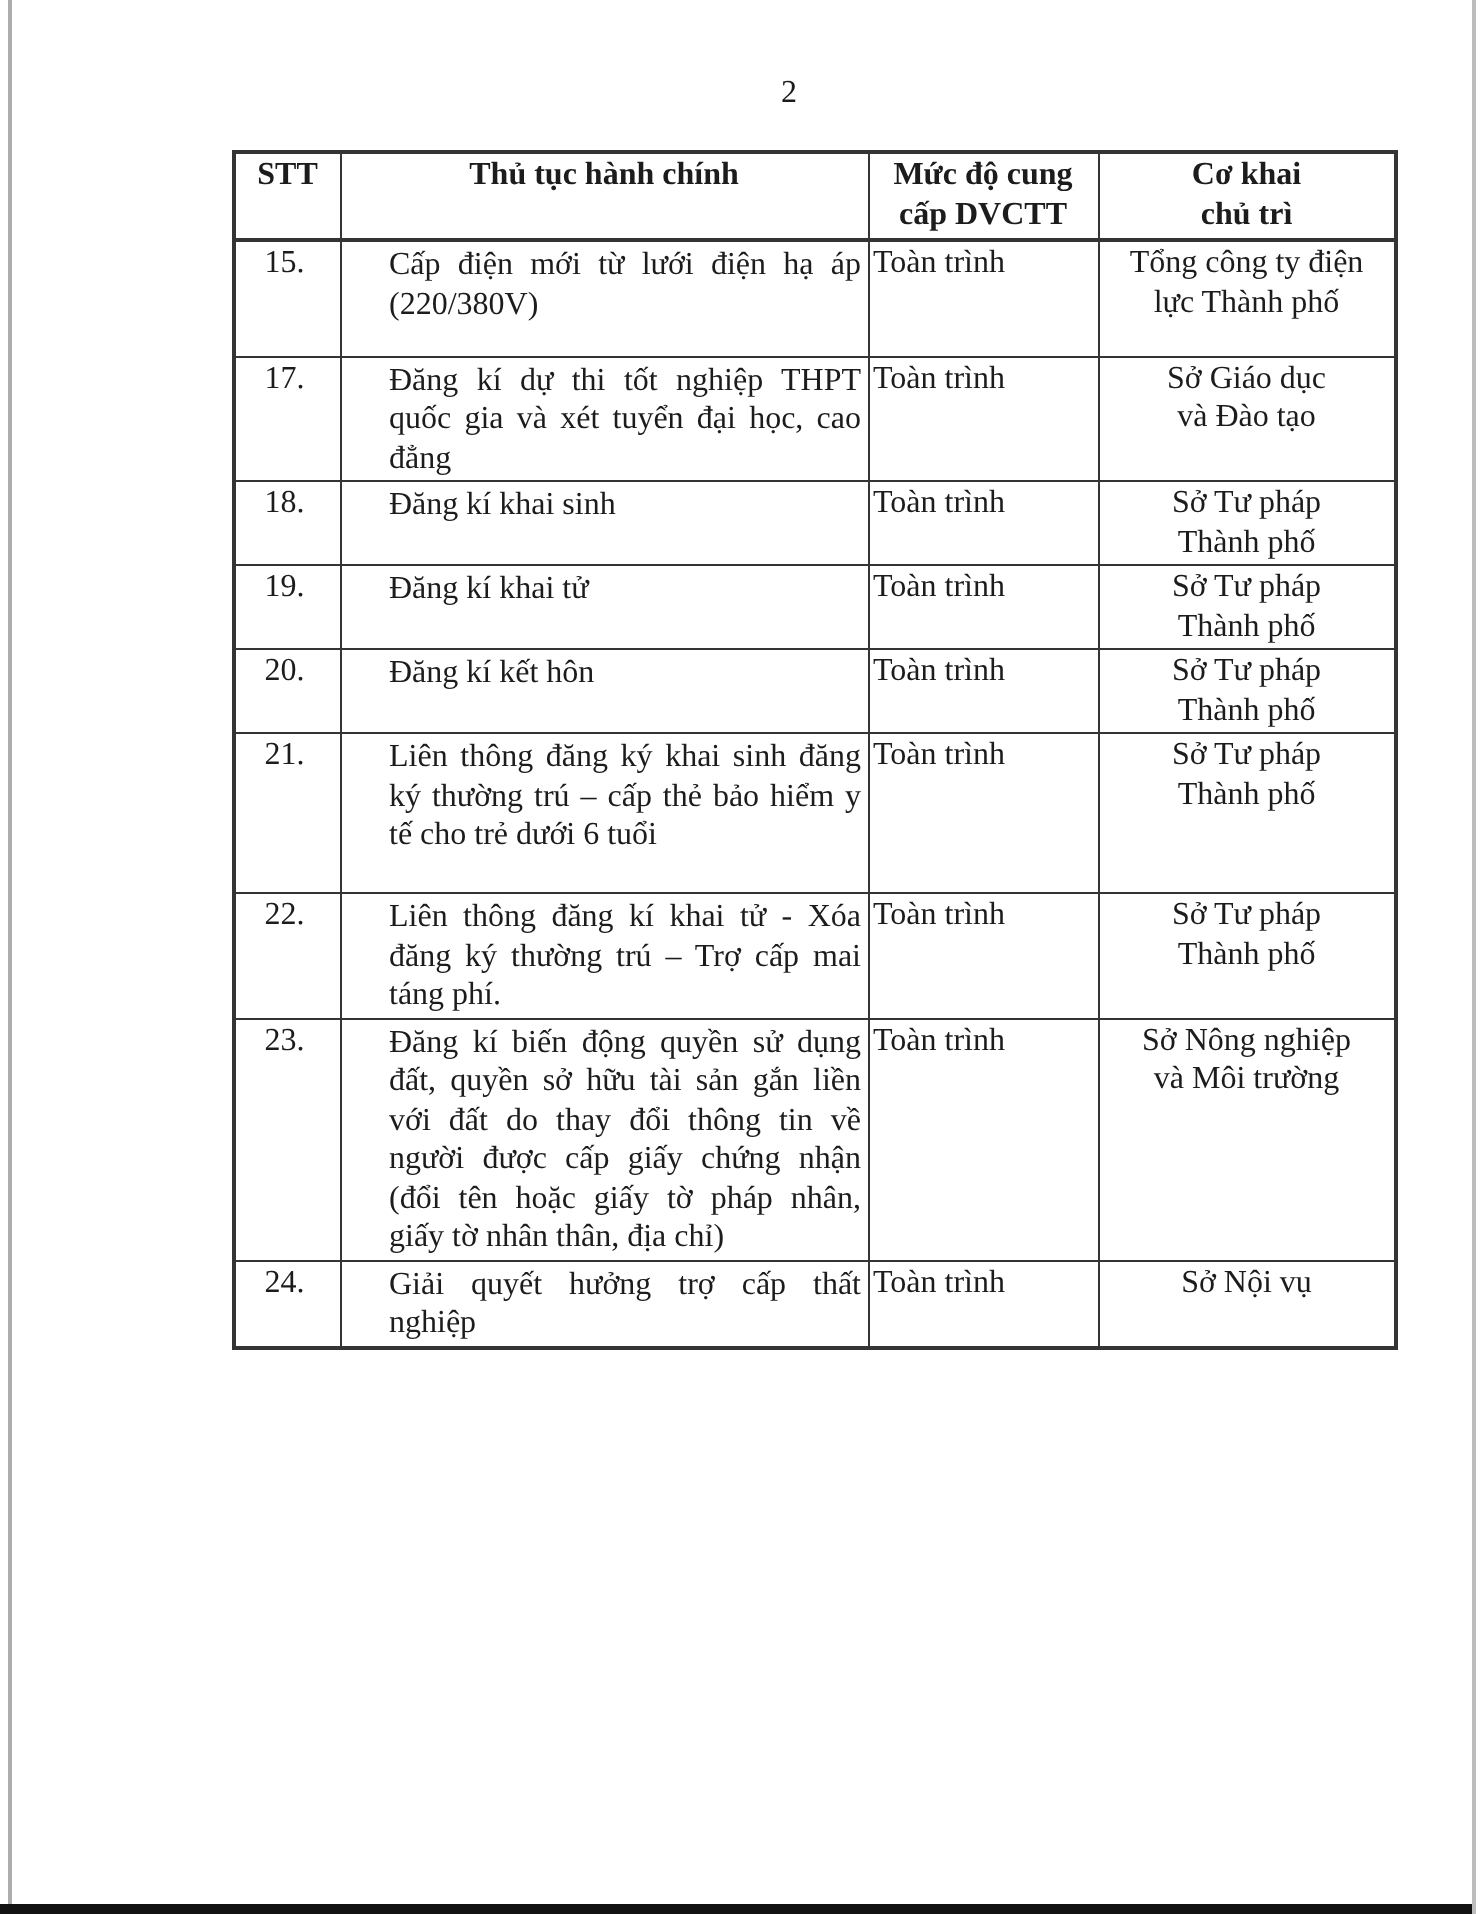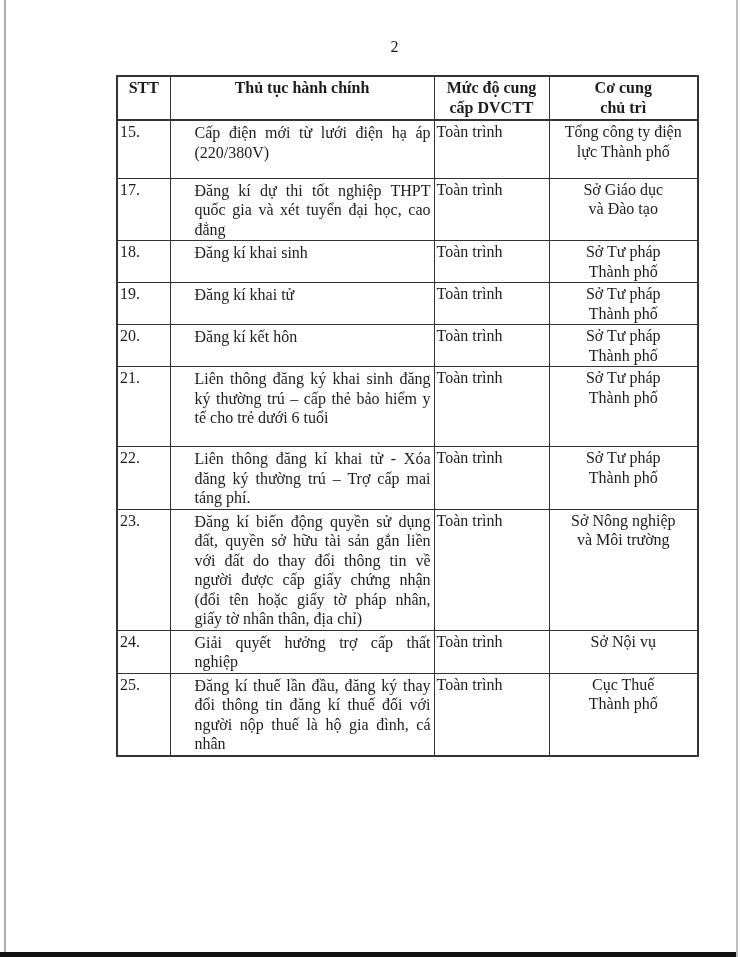--- a/index.html
+++ b/index.html
@@ -26,21 +26,21 @@
   .doc-table col.c-agency{width:149px;}
   .doc-table td,.doc-table th{
     border:1px solid #343434;vertical-align:top;
     white-space:pre-line;overflow:hidden;
   }
   .doc-table{border:2px solid #343434;}
   .doc-table thead th{
     font-weight:bold;text-align:center;padding:1px 2px;
     border-bottom:2px solid #343434;height:40px;
   }
-  td.cell-stt{text-align:left;padding:1px 5px 1px 2px;}
+  td.cell-stt{text-align:center;padding:1px 5px 1px 2px;}
   td.cell-proc{text-align:justify;padding:2px 3px 1px 24px;}
   td.cell-level{text-align:left;padding:1px 2px;}
   td.cell-agency{text-align:center;padding:1px 3px;}
   tr.r0{height:58px;}  tr.r1{height:58px;}  tr.r2{height:39px;margin-top:40px;}
   tr.r3{height:40px;}  tr.r4{height:40px;}  tr.r5{height:40px;}
   tr.r6{height:80px;}  tr.r7{height:60px;}  tr.r8{height:119px;margin-left:29px;}
   tr.r9{height:20px;}  tr.r10{height:77px;}
 </style>
 </head>
 <body>
@@ -57,21 +57,21 @@
       <col class="c-proc">
       <col class="c-level">
       <col class="c-agency">
   </colgroup>
   <thead>
     <tr>
       <th>STT</th>
       <th>Thủ tục hành chính</th>
       <th>Mức độ cung
 cấp DVCTT</th>
-      <th>Cơ cung
+      <th>Cơ khai
 chủ trì</th>
     </tr>
   </thead>
   <tbody>
       <tr class="r0">
     <td class="cell-stt">15.</td>
     <td class="cell-proc">Cấp điện mới từ lưới điện hạ áp (220/380V)</td>
     <td class="cell-level">Toàn trình</td>
     <td class="cell-agency">Tổng công ty điện
 lực Thành phố</td>
@@ -124,21 +124,14 @@
     <td class="cell-level">Toàn trình</td>
     <td class="cell-agency">Sở Nông nghiệp
 và Môi trường</td>
   </tr>
       <tr class="r9">
     <td class="cell-stt">24.</td>
     <td class="cell-proc">Giải quyết hưởng trợ cấp thất nghiệp</td>
     <td class="cell-level">Toàn trình</td>
     <td class="cell-agency">Sở Nội vụ</td>
   </tr>
-      <tr class="r10">
-    <td class="cell-stt">25.</td>
-    <td class="cell-proc">Đăng kí thuế lần đầu, đăng ký thay đổi thông tin đăng kí thuế đối với người nộp thuế là hộ gia đình, cá nhân</td>
-    <td class="cell-level">Toàn trình</td>
-    <td class="cell-agency">Cục Thuế
-Thành phố</td>
-  </tr>
     </tbody>
 </table>
 
 </body></html>

